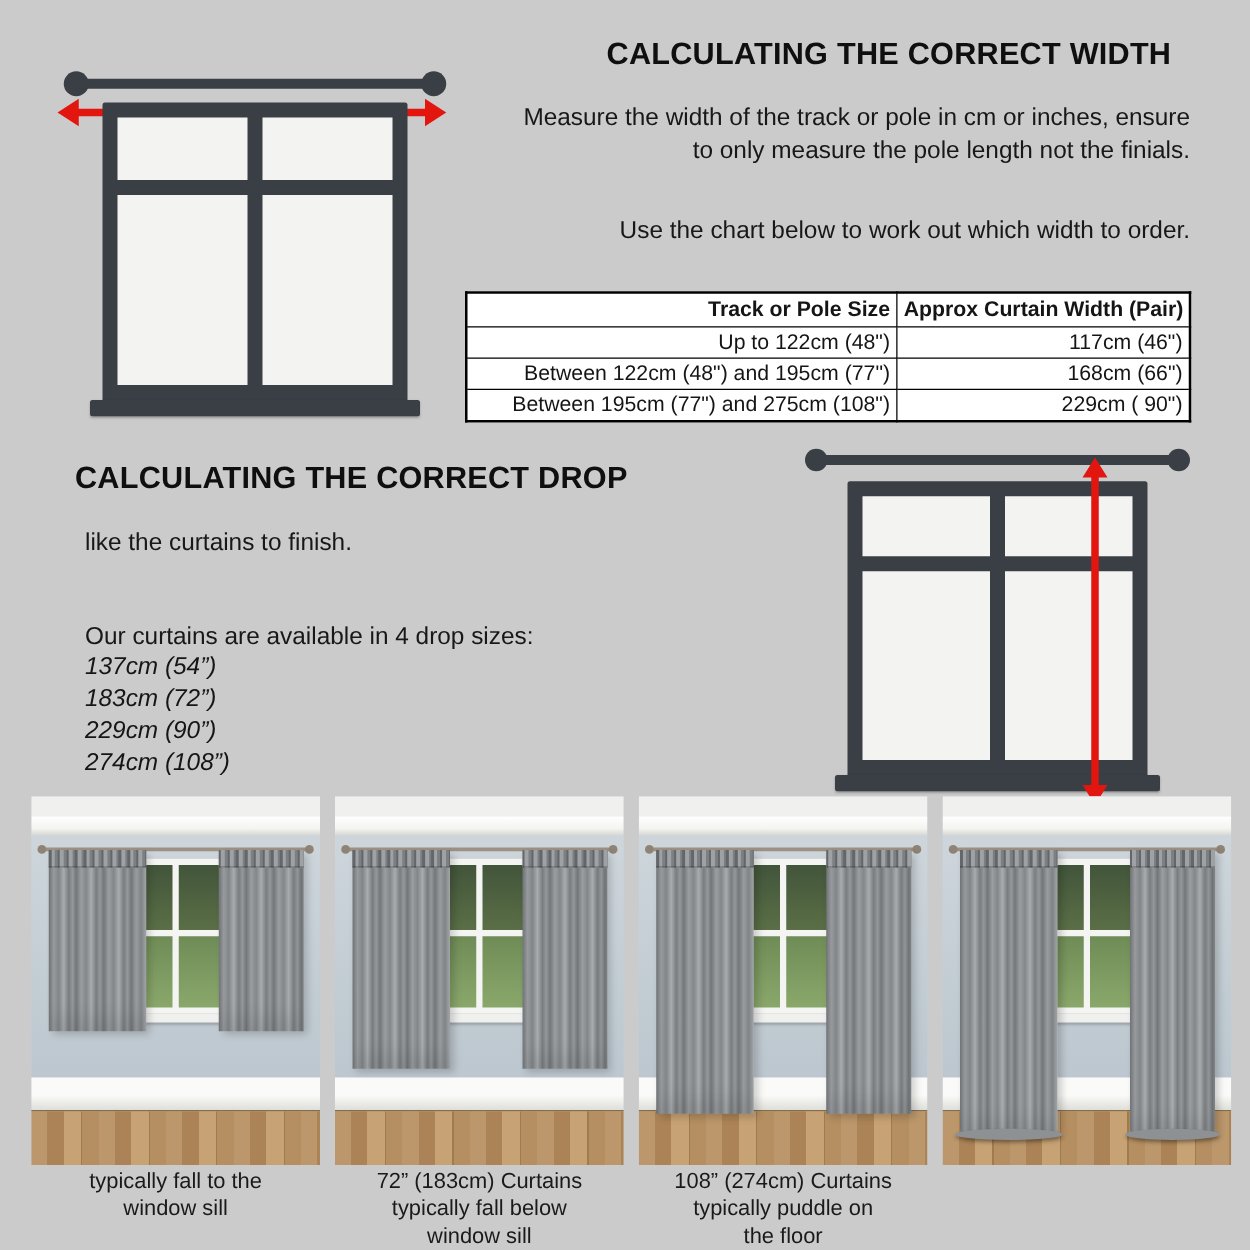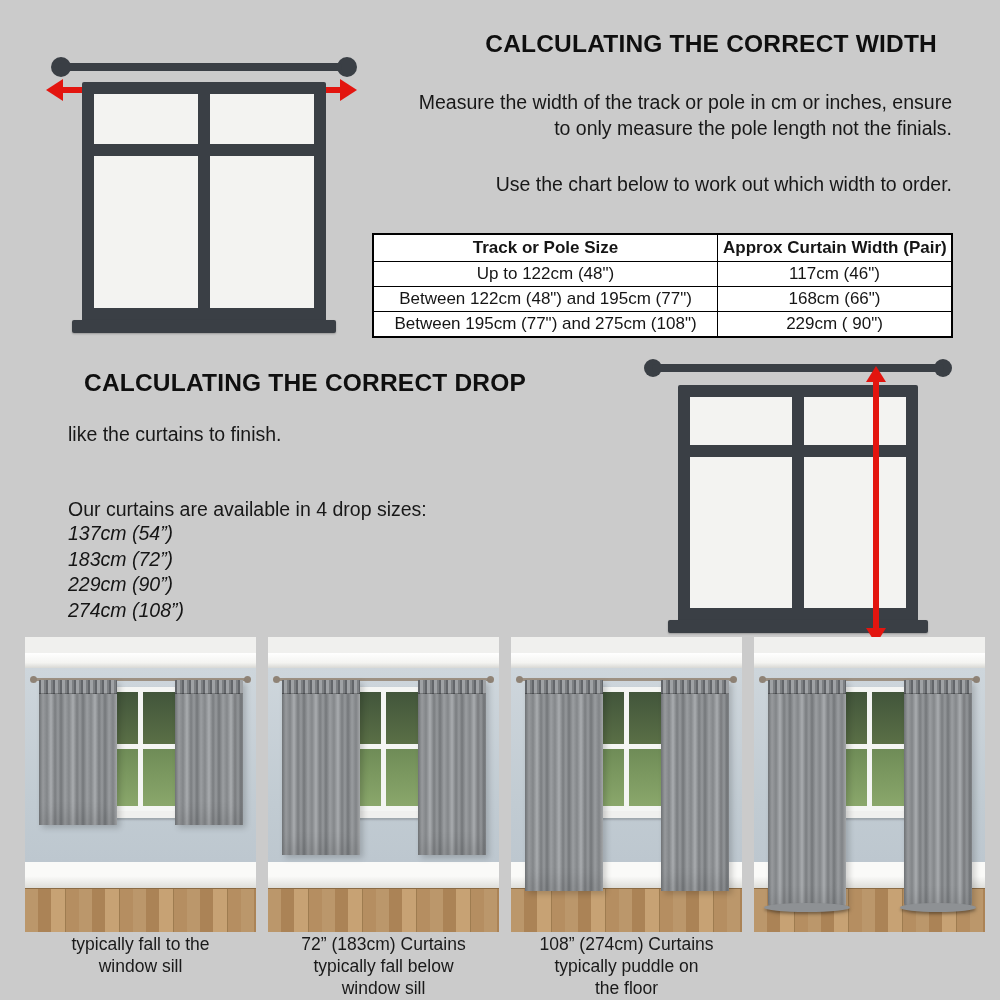--- a/index.html
+++ b/index.html
@@ -29,21 +29,21 @@
 
   
   .h1{position:absolute;font-size:24.5px;font-weight:bold;color:#0f0f0f;letter-spacing:.2px;line-height:28px;}
   .para{position:absolute;font-size:19.5px;line-height:26px;color:#181818;}
   .right-col{left:350px;width:602px;text-align:right;box-sizing:border-box;}
   .sizes-list{position:absolute;left:68px;top:521px;font-size:19.5px;line-height:25.5px;font-style:italic;}
 
   
   .size-table{position:absolute;left:372px;top:233px;width:581px;border-collapse:collapse;
               background:#fff;border:2.5px solid #000;font-size:17px;table-layout:fixed;}
-  .size-table th,.size-table td{border:1.5px solid #000;padding:1px 5px;text-align:center;
+  .size-table th,.size-table td{border:1.5px solid #000;padding:1px 5px;text-align:right;
               white-space:nowrap;overflow:hidden;}
   .size-table th{font-weight:bold;height:24px;}
   .size-table td{height:22px;font-weight:normal;}
   .col-pole{width:333px;}
 
   
   .photos{position:absolute;left:25px;top:637px;display:flex;gap:12px;}
   .photo{position:relative;width:231px;height:295px;overflow:hidden;background:#c7d0d7;}
   .ceiling{position:absolute;left:0;top:0;width:100%;height:16px;background:#f0f0ee;}
   .molding{position:absolute;left:0;top:16px;width:100%;height:15px;
@@ -97,21 +97,21 @@
     <div class="iwin" style="left:82px;top:82px;width:244px;height:240px">
       <div class="ipane" style="left:12px;top:12px;width:104px;height:50px"></div>
       <div class="ipane" style="left:128px;top:12px;width:104px;height:50px"></div>
       <div class="ipane" style="left:12px;top:74px;width:104px;height:152px"></div>
       <div class="ipane" style="left:128px;top:74px;width:104px;height:152px"></div>
       <div class="isill" style="left:-10px;top:238px;width:264px;height:13px"></div>
     </div>
   </div>
 
   <div class="h1 right-col" style="top:30px;padding-right:15px">CALCULATING THE CORRECT WIDTH</div>
-  <div class="para right-col" style="top:89px">
+  <div class="para right-col" style="top:81px">
     <div>Measure the width of the track or pole in cm or inches, ensure</div>
     <div>to only measure the pole length not the finials.</div>
   </div>
   <div class="para right-col" style="top:171px">Use the chart below to work out which width to order.</div>
 
   <table class="size-table">
     <thead>
       <tr>
         <th class="col-pole">Track or Pole Size</th>
         <th>Approx Curtain Width (Pair)</th>
@@ -126,21 +126,21 @@
         <td>Between 122cm (48") and 195cm (77")</td>
         <td>168cm (66")</td>
       </tr>
       <tr>
         <td>Between 195cm (77") and 275cm (108")</td>
         <td>229cm ( 90")</td>
       </tr>
     </tbody>
   </table>
 
-  <div class="h1" style="left:84px;top:369px">CALCULATING THE CORRECT DROP</div>
+  <div class="h1" style="left:60px;top:369px">CALCULATING THE CORRECT DROP</div>
   <div class="para" style="left:68px;top:421px">
     <div>like the curtains to finish.</div>
   </div>
   <div class="para" style="left:68px;top:496px">Our curtains are available in 4 drop sizes:</div>
   <div class="sizes-list">
     <div>137cm (54”)</div>
     <div>183cm (72”)</div>
     <div>229cm (90”)</div>
     <div>274cm (108”)</div>
   </div>

